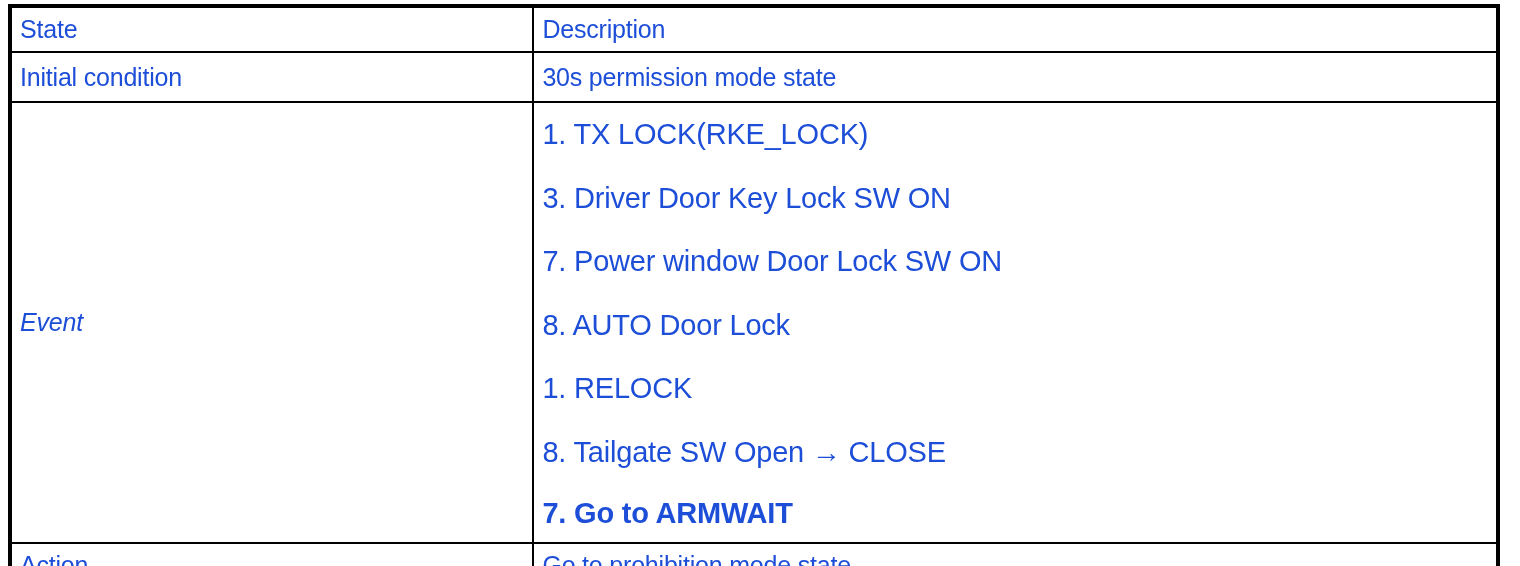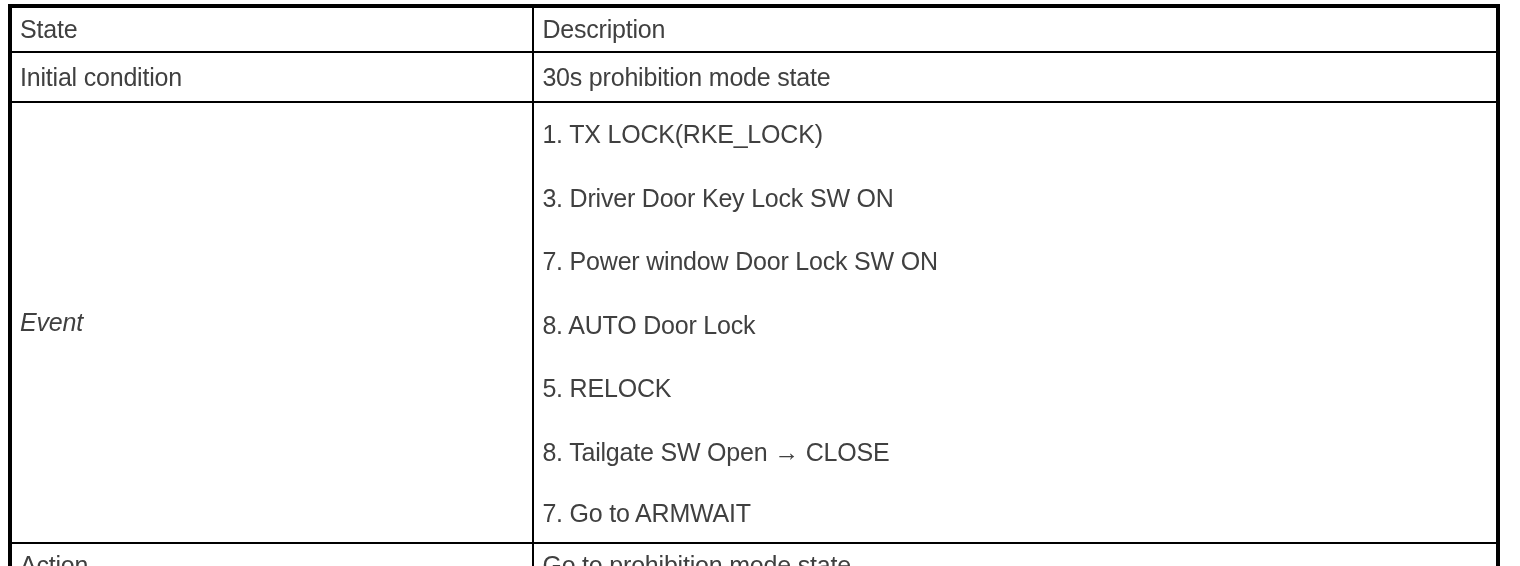--- a/index.html
+++ b/index.html
@@ -40,21 +40,21 @@
   .state-table col.c-desc  { width: 962px; }
 
   .state-table td {
     box-sizing: border-box;
     border: 2px solid #000000;
     padding: 0 0 0 8px;
     vertical-align: middle;
     font-size: 25px;
     line-height: 1.05;
     letter-spacing: -0.2px;
-    color: #404040;
+    color: #1d4ed8;
     background: #ffffff;
   }
 
   
   tr.row-header td { height: 46px; }
   tr.row-initial td { height: 50px; }
   tr.row-event td   { height: 424px; vertical-align: middle; }
   tr.row-action td { height: 45px; }
 
   
@@ -63,28 +63,28 @@
     padding-bottom: 0;
     vertical-align: middle;
   }
   .event-list {
     margin: 0;
     padding: 0;
     list-style: none;
     display: block;
   }
   .event-list li {
-    font-size: 25px;
+    font-size: 29px;
     line-height: 1;
     height: 63.5px;
     display: flex;
     align-items: center;
     white-space: nowrap;
   }
-  .event-list li:last-child { height: 58px; }
+  .event-list li:last-child { height: 58px; font-weight: bold; }
 
   .cell-text {
     display: block;
     white-space: nowrap;
   }
   .event-label { display: block; font-style: italic; }
 </style>
 </head>
 <body>
 
@@ -104,35 +104,35 @@
         <td>
           <span class="cell-text">Description</span>
         </td>
       </tr>
 
       <tr class="row-initial">
         <td>
           <span class="cell-text">Initial condition</span>
         </td>
         <td>
-          <span class="cell-text">30s prohibition mode state</span>
+          <span class="cell-text">30s permission mode state</span>
         </td>
       </tr>
 
       <tr class="row-event">
         <td>
           <span class="event-label">Event</span>
         </td>
         <td class="event-desc">
           <ul class="event-list">
             <li>1. TX LOCK(RKE_LOCK)</li>
             <li>3. Driver Door Key Lock SW ON</li>
             <li>7. Power window Door Lock SW ON</li>
             <li>8. AUTO Door Lock</li>
-            <li>5. RELOCK</li>
+            <li>1. RELOCK</li>
             <li>8. Tailgate SW Open → CLOSE</li>
             <li>7. Go to ARMWAIT</li>
           </ul>
         </td>
       </tr>
 
       <tr class="row-action">
         <td>
           <span class="cell-text">Action</span>
         </td>

